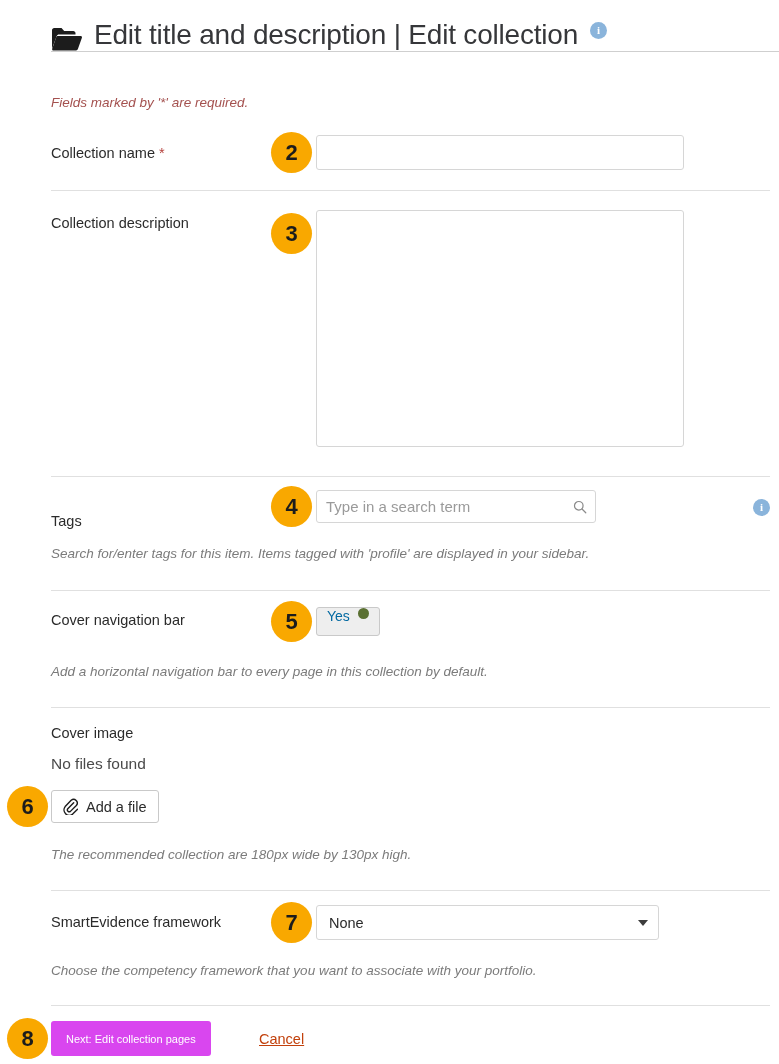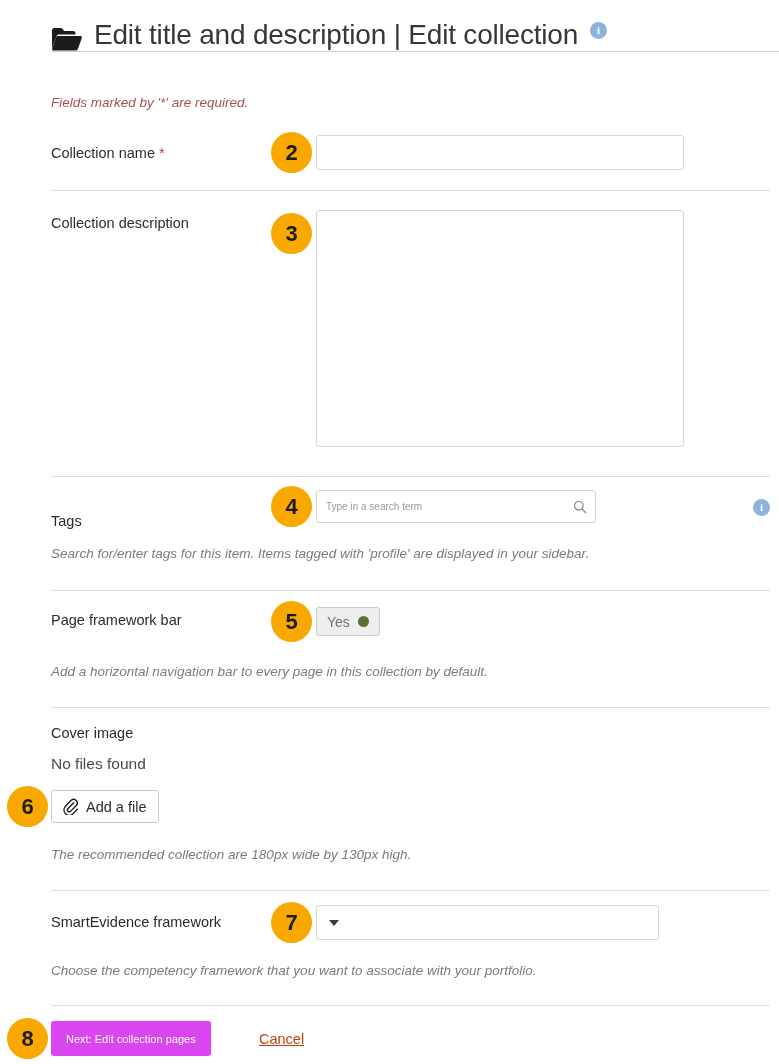--- a/index.html
+++ b/index.html
@@ -107,21 +107,21 @@
   }
   .text-input { }
   .textarea-input { }
   .tag-input-wrap {
     display: flex;
     align-items: center;
     padding: 0 8px 0 9px;
   }
   .tag-placeholder {
     flex: 1;
-    font-size: 10px;
+    font-size: 15px;
     color: #9a9a9a;
     line-height: 1;
   }
   .search-icon {
     width: 14px;
     height: 14px;
     flex: 0 0 auto;
     display: block;
     color: #8a8a8a;
   }
@@ -144,25 +144,25 @@
     flex: 0 0 auto;
   }
 
   
   .toggle-btn {
     position: absolute;
     background: #eeeeee;
     border: 1px solid #c9c9c9;
     border-radius: 3px;
     display: flex;
-    align-items: center;
+    align-items: flex-start;
     gap: 8px;
     padding: 0 10px;
     font-size: 14px;
-    color: #737373;
+    color: #0369a1;
   }
   .toggle-dot {
     width: 11px;
     height: 11px;
     border-radius: 50%;
     background: #5a7032;
     flex: 0 0 auto;
   }
 
   
@@ -269,21 +269,21 @@
     <svg class="search-icon" viewBox="0 0 16 16" fill="none" stroke="#8a8a8a" stroke-width="1.4" xmlns="http://www.w3.org/2000/svg">
       <circle cx="6.6" cy="6.6" r="4.9"></circle>
       <line x1="10.3" y1="10.3" x2="14.6" y2="14.6" stroke-linecap="round"></line>
     </svg>
   </span>
 </div>
 <span class="info-icon" style="position:absolute; left:753px; top:499px; margin-bottom:0;">i</span>
 <div class="help-text" style="top:546px;">Search for/enter tags for this item. Items tagged with 'profile' are displayed in your sidebar.</div>
 <div class="divider" style="top:590px;"></div>
 
-<div class="field-label" style="top:612px; left:51px;">Page framework bar</div>
+<div class="field-label" style="top:612px; left:51px;">Cover navigation bar</div>
 <div class="toggle-btn" style="left:316px; top:607px; height:29px;">
   <span>Yes</span>
   <span class="toggle-dot"></span>
 </div>
 <div class="help-text" style="top:664px;">Add a horizontal navigation bar to every page in this collection by default.</div>
 <div class="divider" style="top:707px;"></div>
 
 <div class="field-label" style="top:725px; left:51px;">Cover image</div>
 <div class="plain-text" style="top:755px;">No files found</div>
 <div class="addfile-btn" style="left:51px; top:790px; height:33px;">
@@ -292,20 +292,21 @@
       <path d="M12.4 5.1L6.1 11.4a2 2 0 0 0 2.8 2.8l6.3-6.3a3.9 3.9 0 0 0-5.5-5.5L3.3 9.1a5.7 5.7 0 0 0 8 8l5.2-5.2" stroke-linecap="round" stroke-linejoin="round" transform="translate(-1,0)"></path>
     </svg>
   </span>
   <span>Add a file</span>
 </div>
 <div class="help-text" style="top:847px;">The recommended collection are 180px wide by 130px high.</div>
 <div class="divider" style="top:890px;"></div>
 
 <div class="field-label" style="top:914px; left:51px;">SmartEvidence framework</div>
 <div class="select-input" style="left:316px; top:905px; width:343px; height:35px;">
+  <span class="select-value">None</span>
   <span class="caret"></span>
 </div>
 <div class="help-text" style="top:963px;">Choose the competency framework that you want to associate with your portfolio.</div>
 <div class="divider" style="top:1005px;"></div>
 
 <button class="primary-btn" style="left:51px; top:1021px; height:35px;">Next: Edit collection pages</button>
 <a class="cancel-link" style="left:259px; top:1031px;">Cancel</a>
 
 <div class="step-badge" style="left:271px; top:132px;">2</div>
 <div class="step-badge" style="left:271px; top:213px;">3</div>

